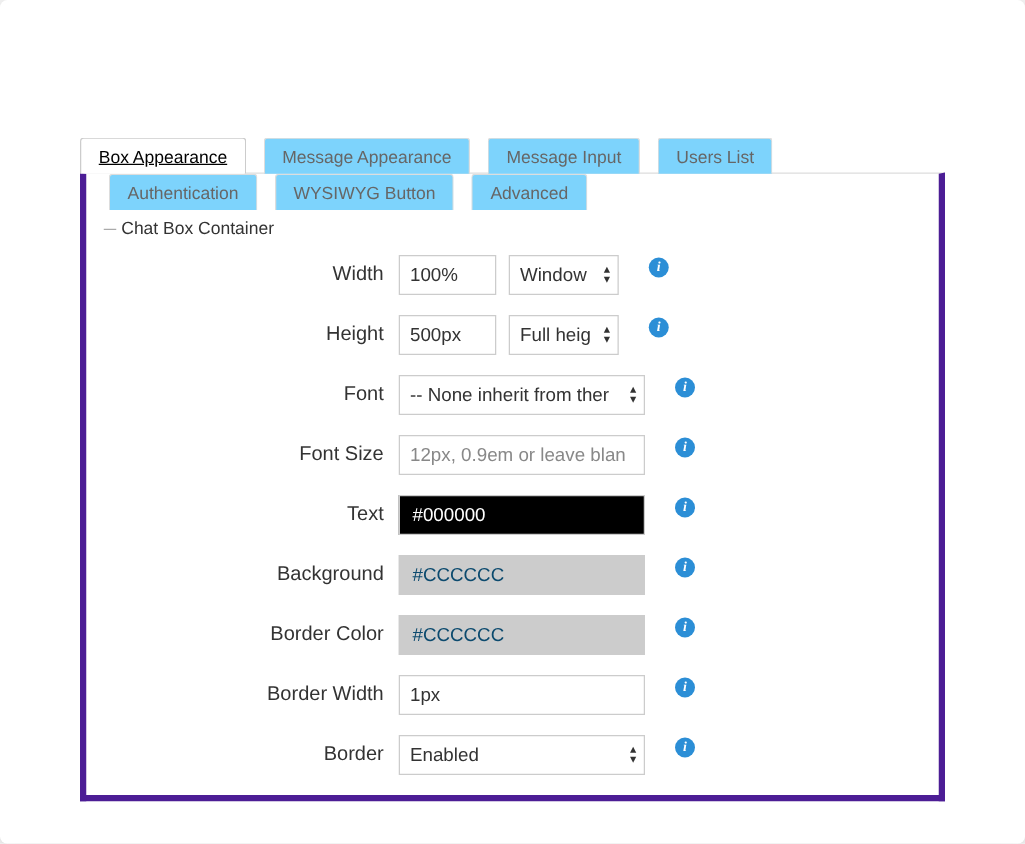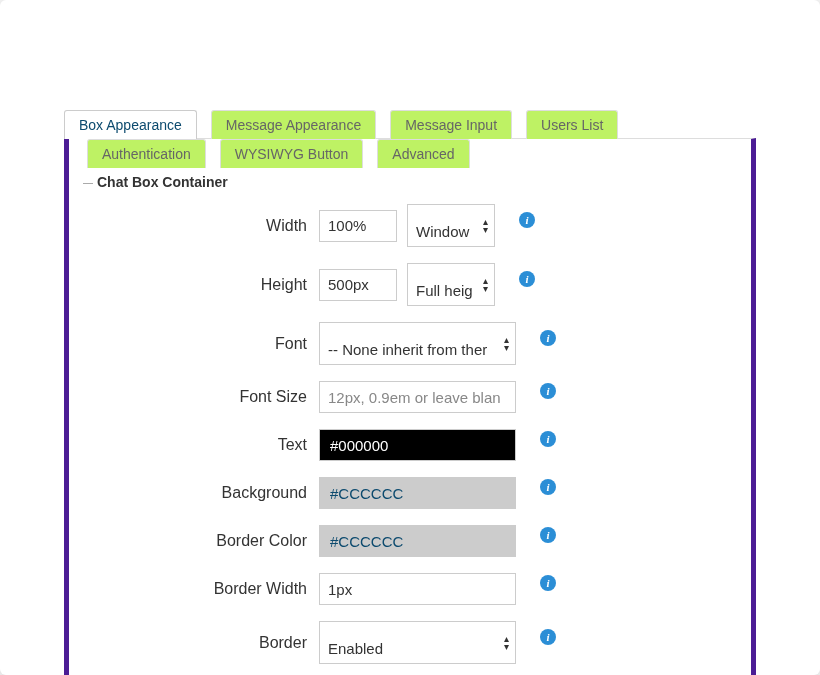--- a/index.html
+++ b/index.html
@@ -28,48 +28,48 @@
     .tabs-row {
       display: flex;
       gap: 14px;
       align-items: flex-end;
     }
     .tabs-row.second {
       margin-top: 0;
       padding-left: 18px;
     }
     .tab {
-      background: #bef264;
+      background: #7dd3fc;
       border: 1px solid #ddd;
       border-bottom: none;
       padding: 6px 14px;
       font-size: 14px;
       color: #666;
       cursor: pointer;
       border-radius: 3px 3px 0 0;
     }
     .tab.active {
       background: #fff;
-      color: #0c4a6e;
+      color: #000000;
       border-color: #ccc;
+      text-decoration: underline;
     }
     .tab-panel {
       border: 5px solid #4c1d95;
       border-top: 1px solid #ddd;
       background: #fff;
       margin-top: -1px;
       padding: 0;
       min-height: 480px;
     }
     .fieldset-label {
       font-size: 14px;
       color: #333;
       padding: 6px 0 0 28px;
       position: relative;
-      font-weight: bold;
     }
     .fieldset-label::before {
       content: "";
       position: absolute;
       left: 14px;
       top: 15px;
       width: 10px;
       height: 1px;
       background: #aaa;
     }
@@ -102,26 +102,26 @@
       background: #fff;
       color: #333;
     }
     .text-input.wide { width: 197px; }
     .text-input.short { width: 78px; }
     .text-input::placeholder { color: #888; }
     .select {
       border: 1px solid #ccc;
       padding: 6px 22px 6px 8px;
       font-size: 15px;
-      height: 43px;
-      background: #fff;
-      color: #333;
-      position: relative;
-      display: flex;
-      align-items: flex-end;
+      height: 32px;
+      background: #fff;
+      color: #333;
+      position: relative;
+      display: flex;
+      align-items: center;
       cursor: pointer;
       overflow: hidden;
       white-space: nowrap;
     }
     .select .caret {
       position: absolute;
       right: 6px;
       top: 50%;
       transform: translateY(-50%);
       font-size: 10px;

